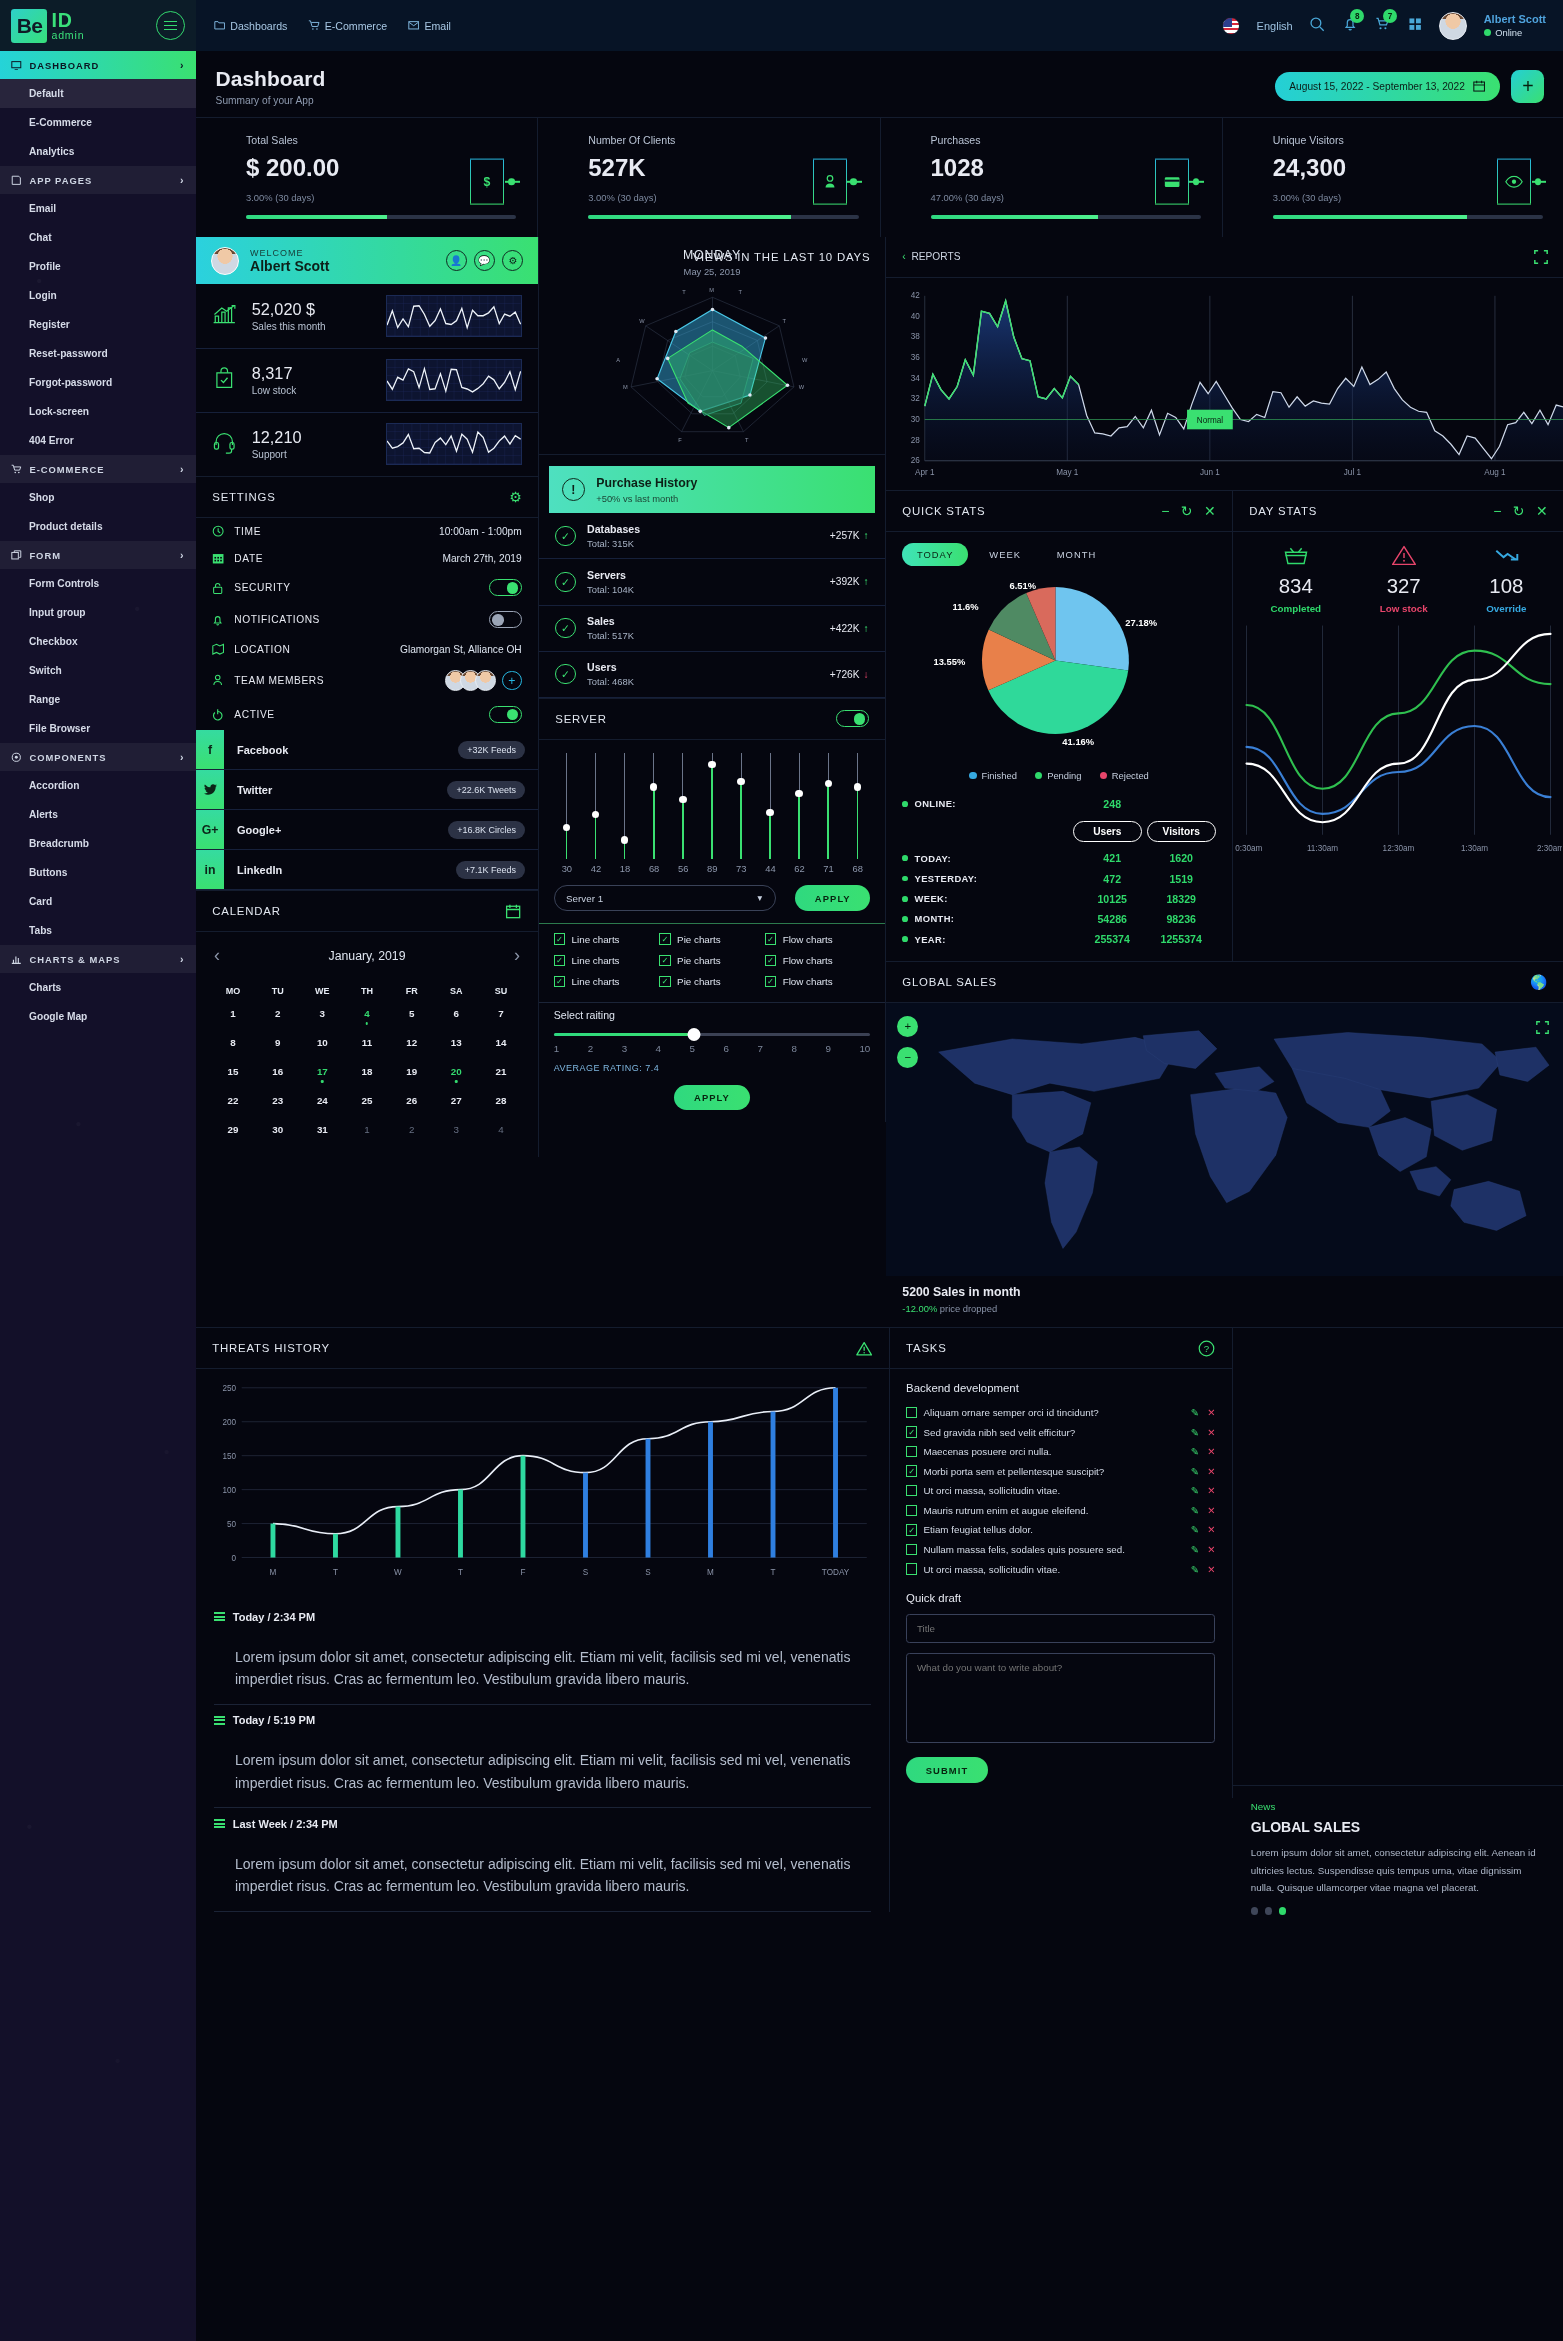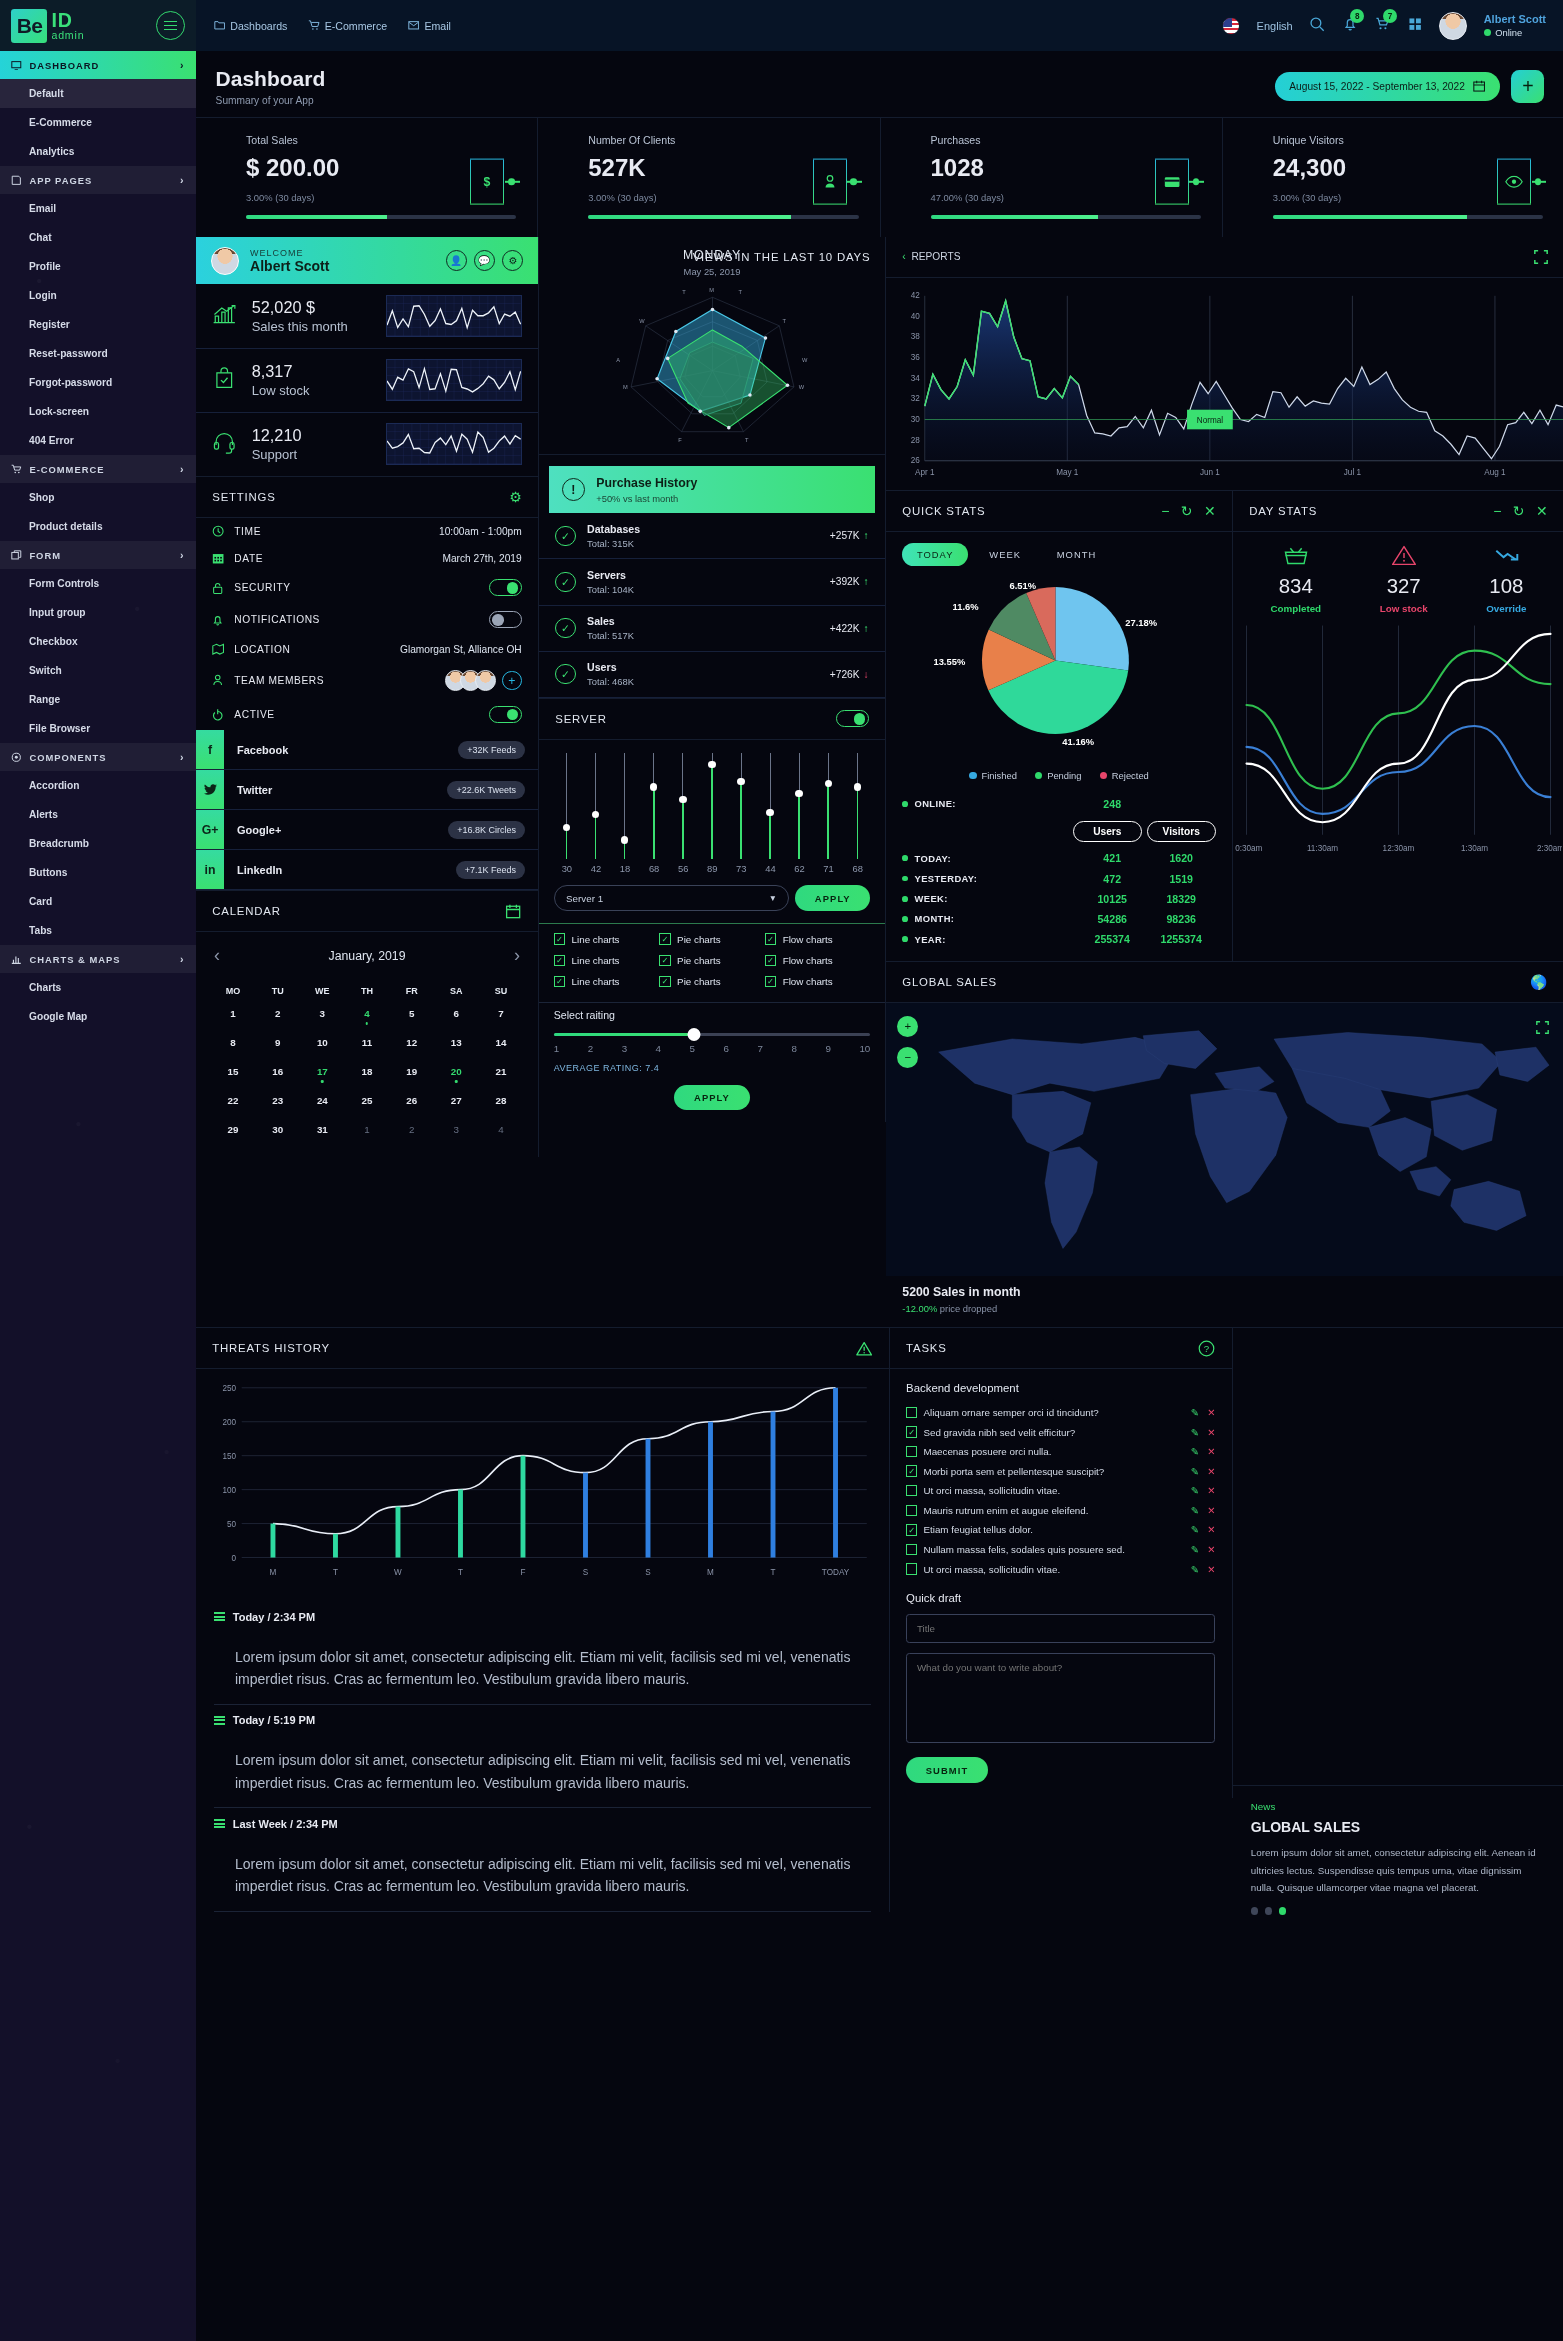--- a/index.html
+++ b/index.html
@@ -154,21 +154,21 @@
   .w-icons div {
     width: 21px; height: 21px; border-radius: 50%; border: 1.2px solid #0f2a22;
     display: flex; align-items: center; justify-content: center; font-size: 9.8px; cursor: pointer;
   }
 
   .statrow { display: flex; align-items: center; gap: 11.4px; padding: 10.6px 16.3px; border-bottom: 0.8px solid #16203a; }
   .statrow:last-child { border-bottom: none; }
   .stat-ic { width: 28px; flex: 0 0 28px; color: #3ae071; }
   .stat-txt { flex: 0 0 123px; }
   .stat-n { font-size: 16.3px; }
-  .stat-d { font-size: 13px; color: #b8c2d2; margin-top: 2px; }
+  .stat-d { font-size: 10px; color: #b8c2d2; margin-top: 2px; }
   .spark { flex: 1; height: 42px; background: #0d1430; border: 0.8px solid #1b2a55; }
 
   
   .panel { border-top: 0.8px solid #141c2e; }
   .ph {
     height: 41px; display: flex; align-items: center; padding: 0 16.3px;
     border-bottom: 0.8px solid #141c2e;
   }
   .ph-t { font-size: 11.4px; letter-spacing: 0.8px; color: #e2e7f0; }
   .ph-r { margin-left: auto; display: flex; align-items: center; gap: 11.4px; color: #3ae071; font-size: 14px; cursor: pointer; }
@@ -246,21 +246,21 @@
   .up { color: #3ae071; } .down { color: #e8456b; }
 
   
   .srv-chart { padding: 13px 13px 3.3px; display: flex; align-items: flex-end; justify-content: space-around; height: 123px; }
   .srv-col { position: relative; width: 9.8px; height: 106px; display: flex; justify-content: center; }
   .srv-col .track { position: absolute; width: 0.8px; height: 100%; background: #6b7489; }
   .srv-col .fill { position: absolute; bottom: 0; width: 1.6px; background: #3ae071; }
   .srv-col .knob { position: absolute; width: 7.4px; height: 7.4px; border-radius: 50%; background: #fff; }
   .srv-lbls { display: flex; justify-content: space-around; padding: 0 13px 8.2px; }
   .srv-lbls span { font-size: 9.4px; color: #8e98ad; width: 9.8px; text-align: center; }
-  .srv-ctl { display: flex; gap: 6px; padding: 3.3px 14.7px 11.4px; align-items: center; }
+  .srv-ctl { display: flex; gap: 19px; padding: 3.3px 14.7px 11.4px; align-items: center; }
   .select {
     flex: 1; border: 0.8px solid #3a4258; border-radius: 13px; padding: 6.5px 11.4px;
     font-size: 9.8px; color: #c8d1e0; display: flex; align-items: center; cursor: pointer;
   }
   .select .cv { margin-left: auto; font-size: 8.2px; }
   .btn-green {
     background: linear-gradient(90deg,#2fd97f,#3ae071); color: #07240f;
     border: none; border-radius: 13px; padding: 7.4px 19.6px;
     font-size: 9.4px; font-weight: bold; letter-spacing: 1.1px; cursor: pointer;
   }

